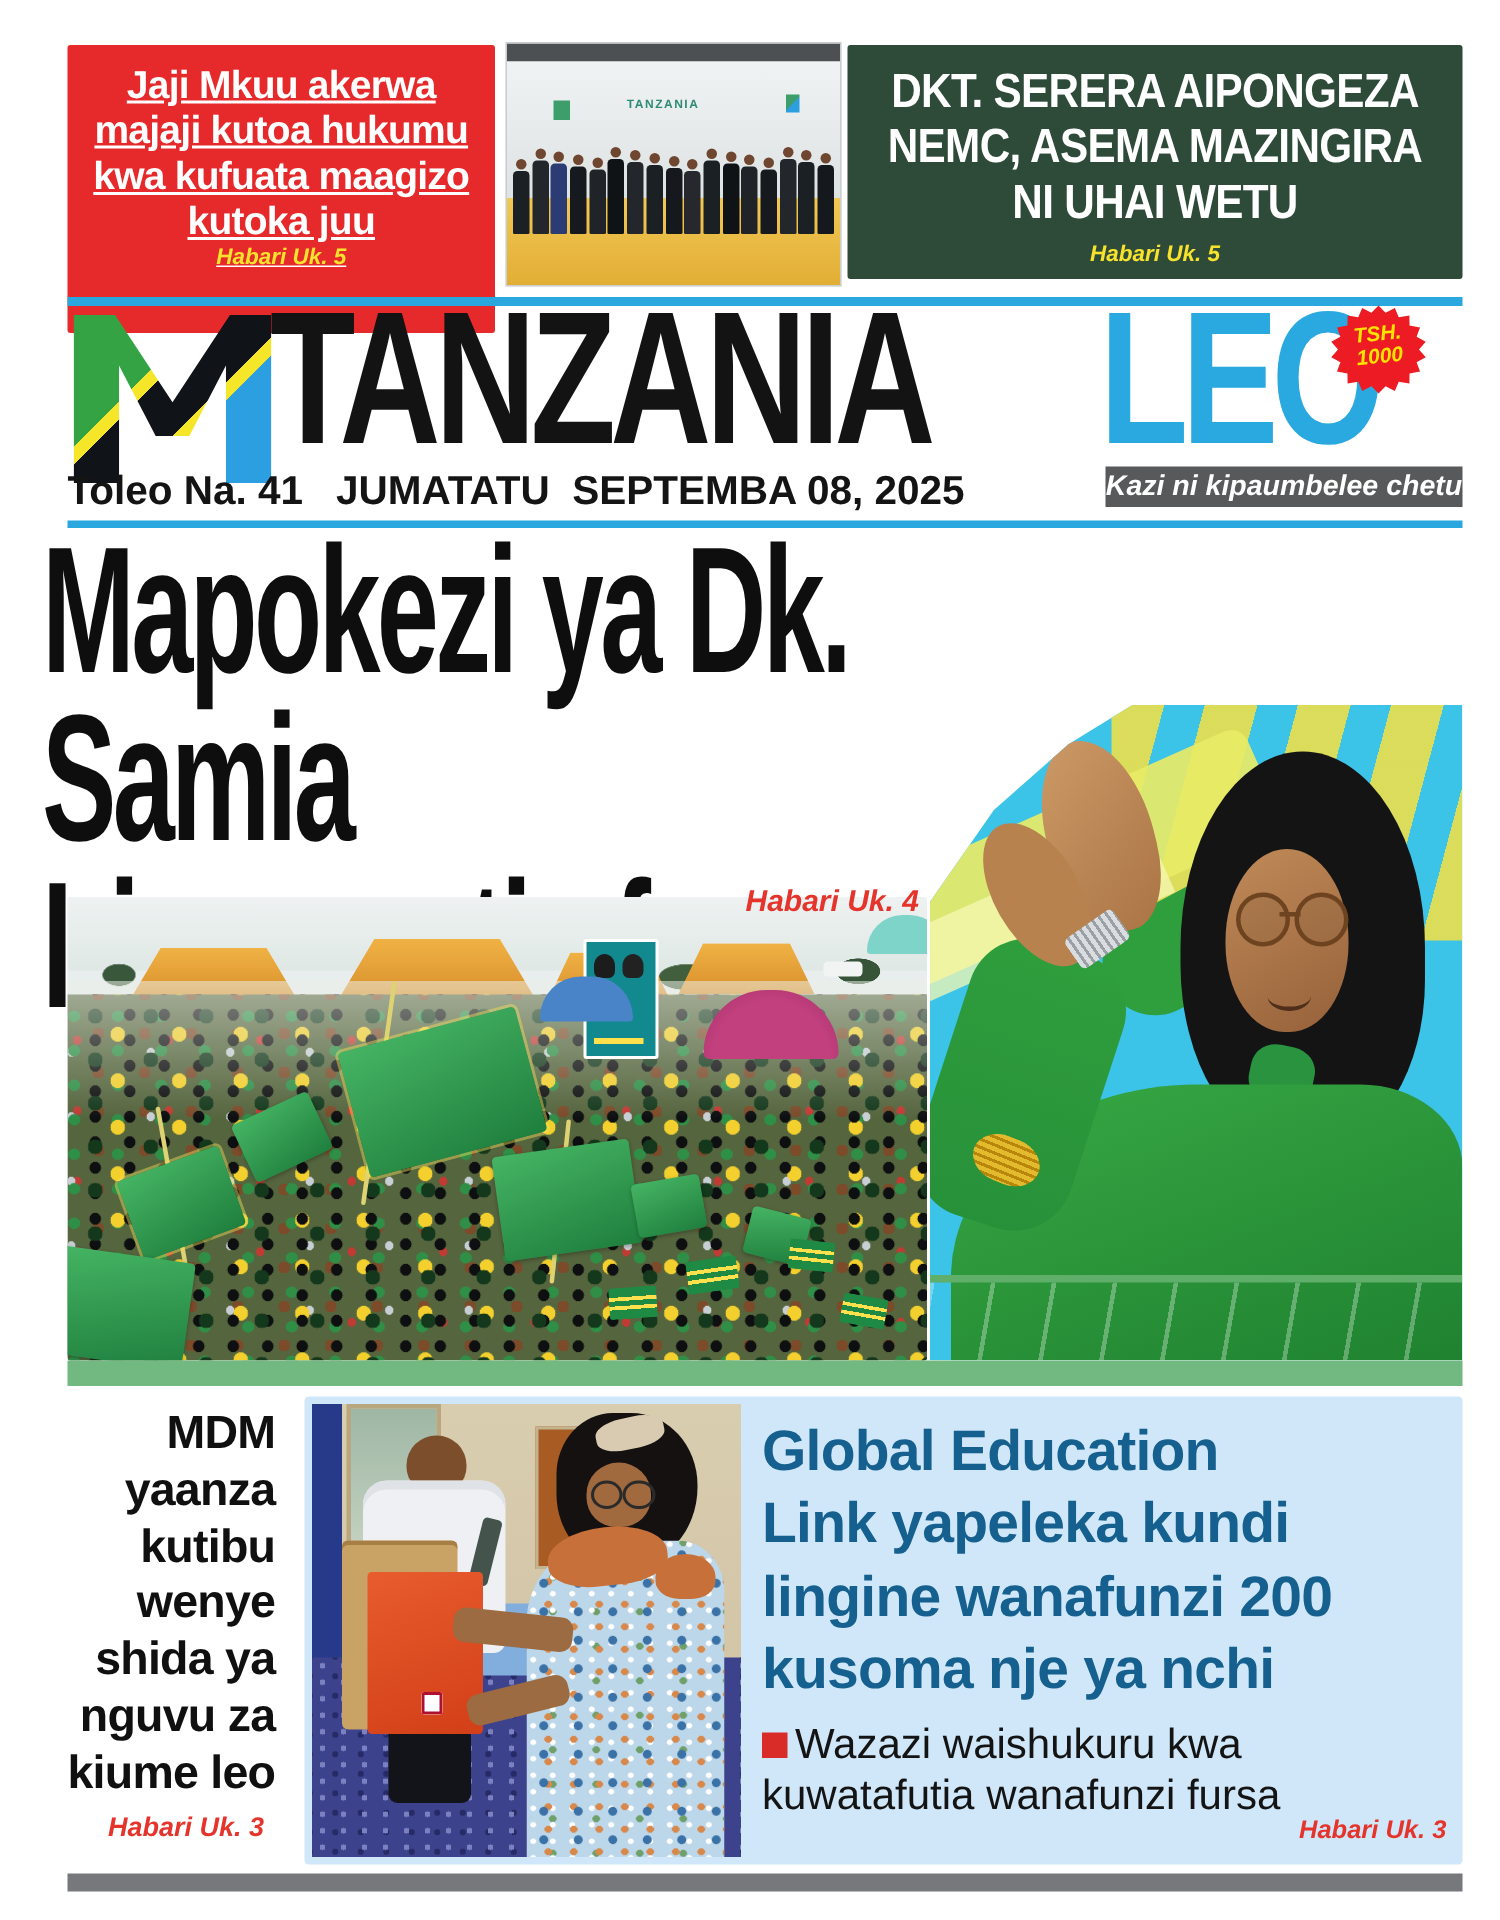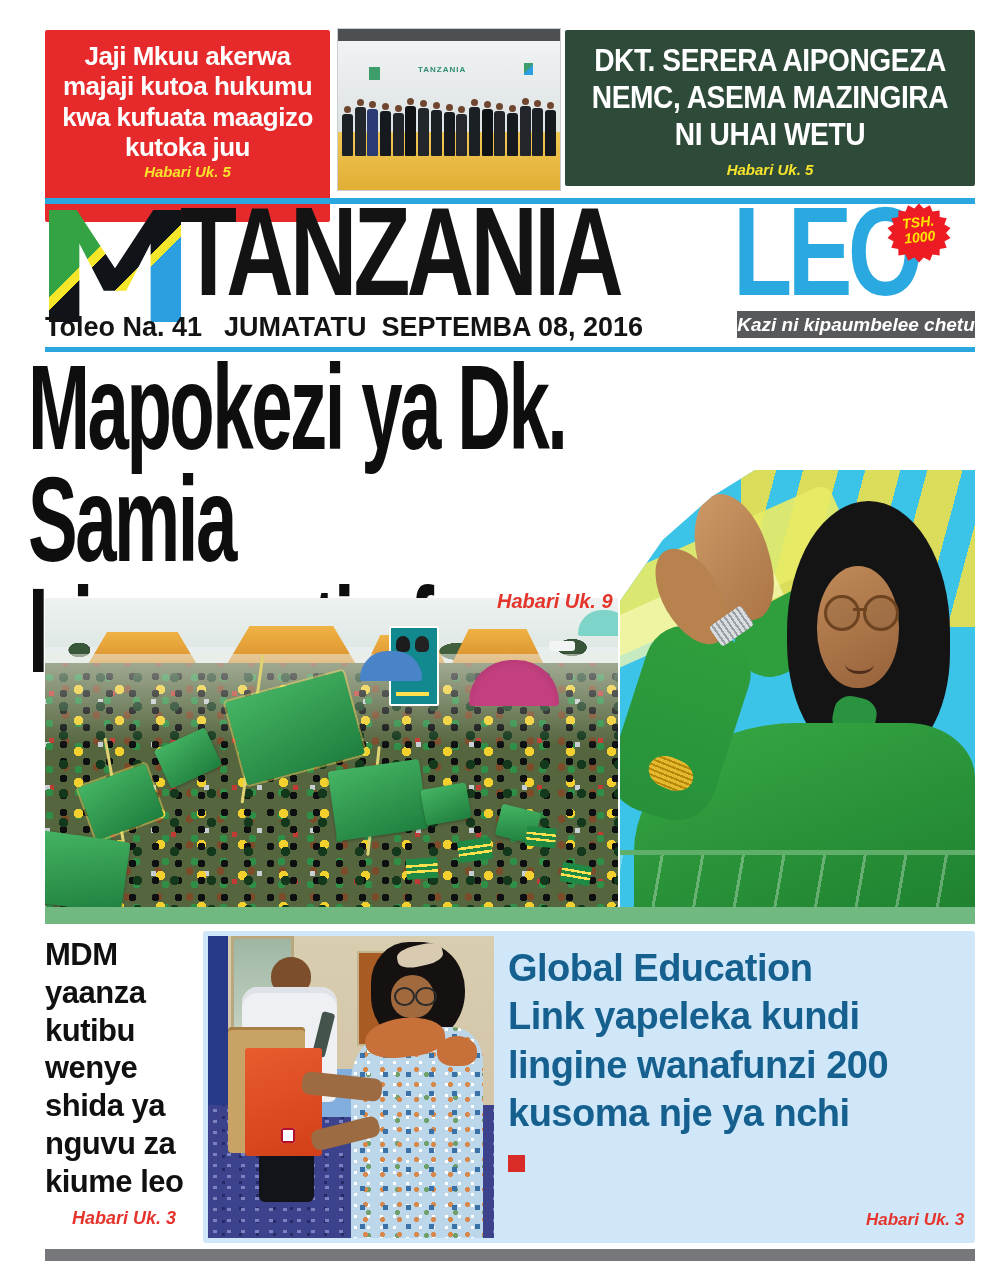--- a/index.html
+++ b/index.html
@@ -2,21 +2,21 @@
 <html><head>
 <meta charset="utf-8">
 <style>
   html,body{margin:0;padding:0;background:#fff;}
   body{width:1000px;height:1280px;position:relative;overflow:hidden;
        font-family:"Liberation Sans",sans-serif;-webkit-font-smoothing:antialiased;}
   .abs{position:absolute;}
 
   
   .box-red{left:45px;top:30px;width:285px;height:192px;background:#e62a2c;color:#fff;
-           text-align:center;border-radius:2px;}
+           text-align:center;border-radius:2px;text-decoration:underline;}
   .box-red .hl{font-size:26px;font-weight:800;line-height:1.17;padding-top:11px;white-space:pre-line;letter-spacing:-.5px;}
   .box-green{left:565px;top:30px;width:410px;height:156px;background:#2e4a39;color:#fff;text-align:center;border-radius:2px;}
   .box-green .hl{position:absolute;left:50%;top:12px;width:470px;margin-left:-235px;
                  transform:scaleX(.88);transform-origin:center top;
                  font-size:32px;font-weight:800;line-height:1.16;white-space:pre-line;letter-spacing:-.5px;}
   .habari{color:#f7e32c;font-style:italic;font-weight:700;font-size:15px;}
   .habari-red{color:#e5342b;font-style:italic;font-weight:700;}
 
   
   .group{left:337px;top:28px;width:222px;height:161px;background:#e9edee;overflow:hidden;border:1px solid #c9cdce;}
@@ -104,21 +104,21 @@
            background:repeating-linear-gradient(90deg,#d9dde0 0 3px,#9aa0a5 3px 5px);}
   .s-bangle{position:absolute;left:8%;top:66%;width:13%;height:7%;border-radius:50%/60%;transform:rotate(22deg);
             background:repeating-linear-gradient(180deg,#e3b92e 0 3px,#b8860b 3px 5px);}
   .s-table{position:absolute;left:0;bottom:0;width:100%;height:12%;border-top:5px solid #5fae69;
            background:linear-gradient(#f0d84a,#d9b92e);
            background-image:repeating-linear-gradient(100deg,rgba(255,255,255,.3) 0 3px,rgba(0,0,0,0) 3px 40px);}
 
   .green-bar{left:45px;top:907px;width:930px;height:17px;background:#72b981;}
 
   
-  .mdm{left:45px;top:936px;font-size:31px;font-weight:800;line-height:1.22;color:#101010;white-space:pre-line;letter-spacing:-.5px;}
+  .mdm{left:45px;top:936px;font-size:31px;font-weight:800;line-height:1.22;color:#101010;white-space:pre-line;letter-spacing:-.5px;text-align:right;}
   .mdm-ref{left:72px;top:1208px;font-size:18px;}
   .panel{left:203px;top:931px;width:772px;height:312px;background:#cfe7f8;border-radius:3px;}
   .edu-hl{left:508px;top:944px;font-size:38px;font-weight:800;line-height:1.27;color:#15608f;
           white-space:pre-line;letter-spacing:-.5px;}
   .edu-sub{left:508px;top:1146px;font-size:28px;font-weight:500;color:#141414;line-height:1.22;width:460px;}
   .edu-sub .txt{white-space:pre-line;}
   .sq{display:inline-block;width:17px;height:17px;background:#d92b27;margin-right:5px;}
   .edu-ref{left:866px;top:1210px;font-size:17px;}
   .bottom-bar{left:45px;top:1249px;width:930px;height:12px;background:#77787b;}
 
@@ -253,27 +253,27 @@
 <div class="abs mast-title">TANZANIA</div>
 <div class="abs mast-leo">LEO</div>
 <div class="abs badge">
   <svg width="66" height="62">
       <polygon id="burst-poly" fill="#ed1c24" points="60.0,30.0 64.5,35.1 58.4,38.5 60.7,44.7 53.7,46.0 53.6,52.6 46.5,51.5 43.9,57.7 37.7,54.5 33.0,59.4 28.3,54.5 22.1,57.7 19.5,51.5 12.4,52.6 12.3,46.0 5.3,44.7 7.6,38.5 1.5,35.1 6.0,30.0 1.5,24.9 7.6,21.5 5.3,15.3 12.3,14.0 12.4,7.4 19.5,8.5 22.1,2.3 28.3,5.5 33.0,0.6 37.7,5.5 43.9,2.3 46.5,8.5 53.6,7.4 53.7,14.0 60.7,15.3 58.4,21.5 64.5,24.9"></polygon>
     </svg>
   <div class="txt">TSH.
 1000</div>
 </div>
 <div class="abs issue">Toleo Na. 41</div>
-<div class="abs date">JUMATATU  SEPTEMBA 08, 2016</div>
+<div class="abs date">JUMATATU  SEPTEMBA 08, 2025</div>
 <div class="abs tagline">Kazi ni kipaumbelee chetu</div>
 <div class="abs cyan" style="left:45px;top:347px;width:930px;height:5px;"></div>
 
 <div class="abs lead">Mapokezi ya Dk. Samia
 Iringa yatia fora</div>
-<div class="abs lead-ref habari-red">Habari Uk. 9</div>
+<div class="abs lead-ref habari-red">Habari Uk. 4</div>
 
 <div class="abs crowd">
   <div class="c-sky"></div>
   <div class="c-trees"></div>
   <div class="roof" style="left:6%;top:11%;width:22%;height:11%;"></div>
   <div class="roof" style="left:30%;top:9%;width:26%;height:13%;"></div>
   <div class="roof" style="left:55%;top:12%;width:16%;height:10%;"></div>
   <div class="roof" style="left:70%;top:10%;width:18%;height:11%;"></div>
   <div class="abs" style="left:88%;top:14%;width:26px;height:10px;background:#f2f4f4;border-radius:3px;"></div>
   <div class="c-people"></div>
@@ -363,16 +363,17 @@
   <div class="cf-ruffle" style="left:55%;top:27%;width:28%;height:13%;transform:rotate(-6deg);"></div>
   <div class="cf-ruffle" style="left:80%;top:33%;width:14%;height:10%;"></div>
   <div class="cf-arm" style="left:33%;top:46%;width:28%;height:7.5%;transform:rotate(6deg);"></div>
   <div class="cf-arm" style="left:36%;top:62%;width:24%;height:7%;transform:rotate(-14deg);"></div>
 </div>
 
 <div class="abs edu-hl">Global Education
 Link yapeleka kundi
 lingine wanafunzi 200
 kusoma nje ya nchi</div>
-<div class="abs edu-sub"><span class="sq"></span></div>
+<div class="abs edu-sub"><span class="sq"></span><span class="txt">Wazazi waishukuru kwa
+kuwatafutia wanafunzi fursa</span></div>
 <div class="abs edu-ref habari-red">Habari Uk. 3</div>
 
 <div class="abs bottom-bar"></div>
 
 </body></html>

